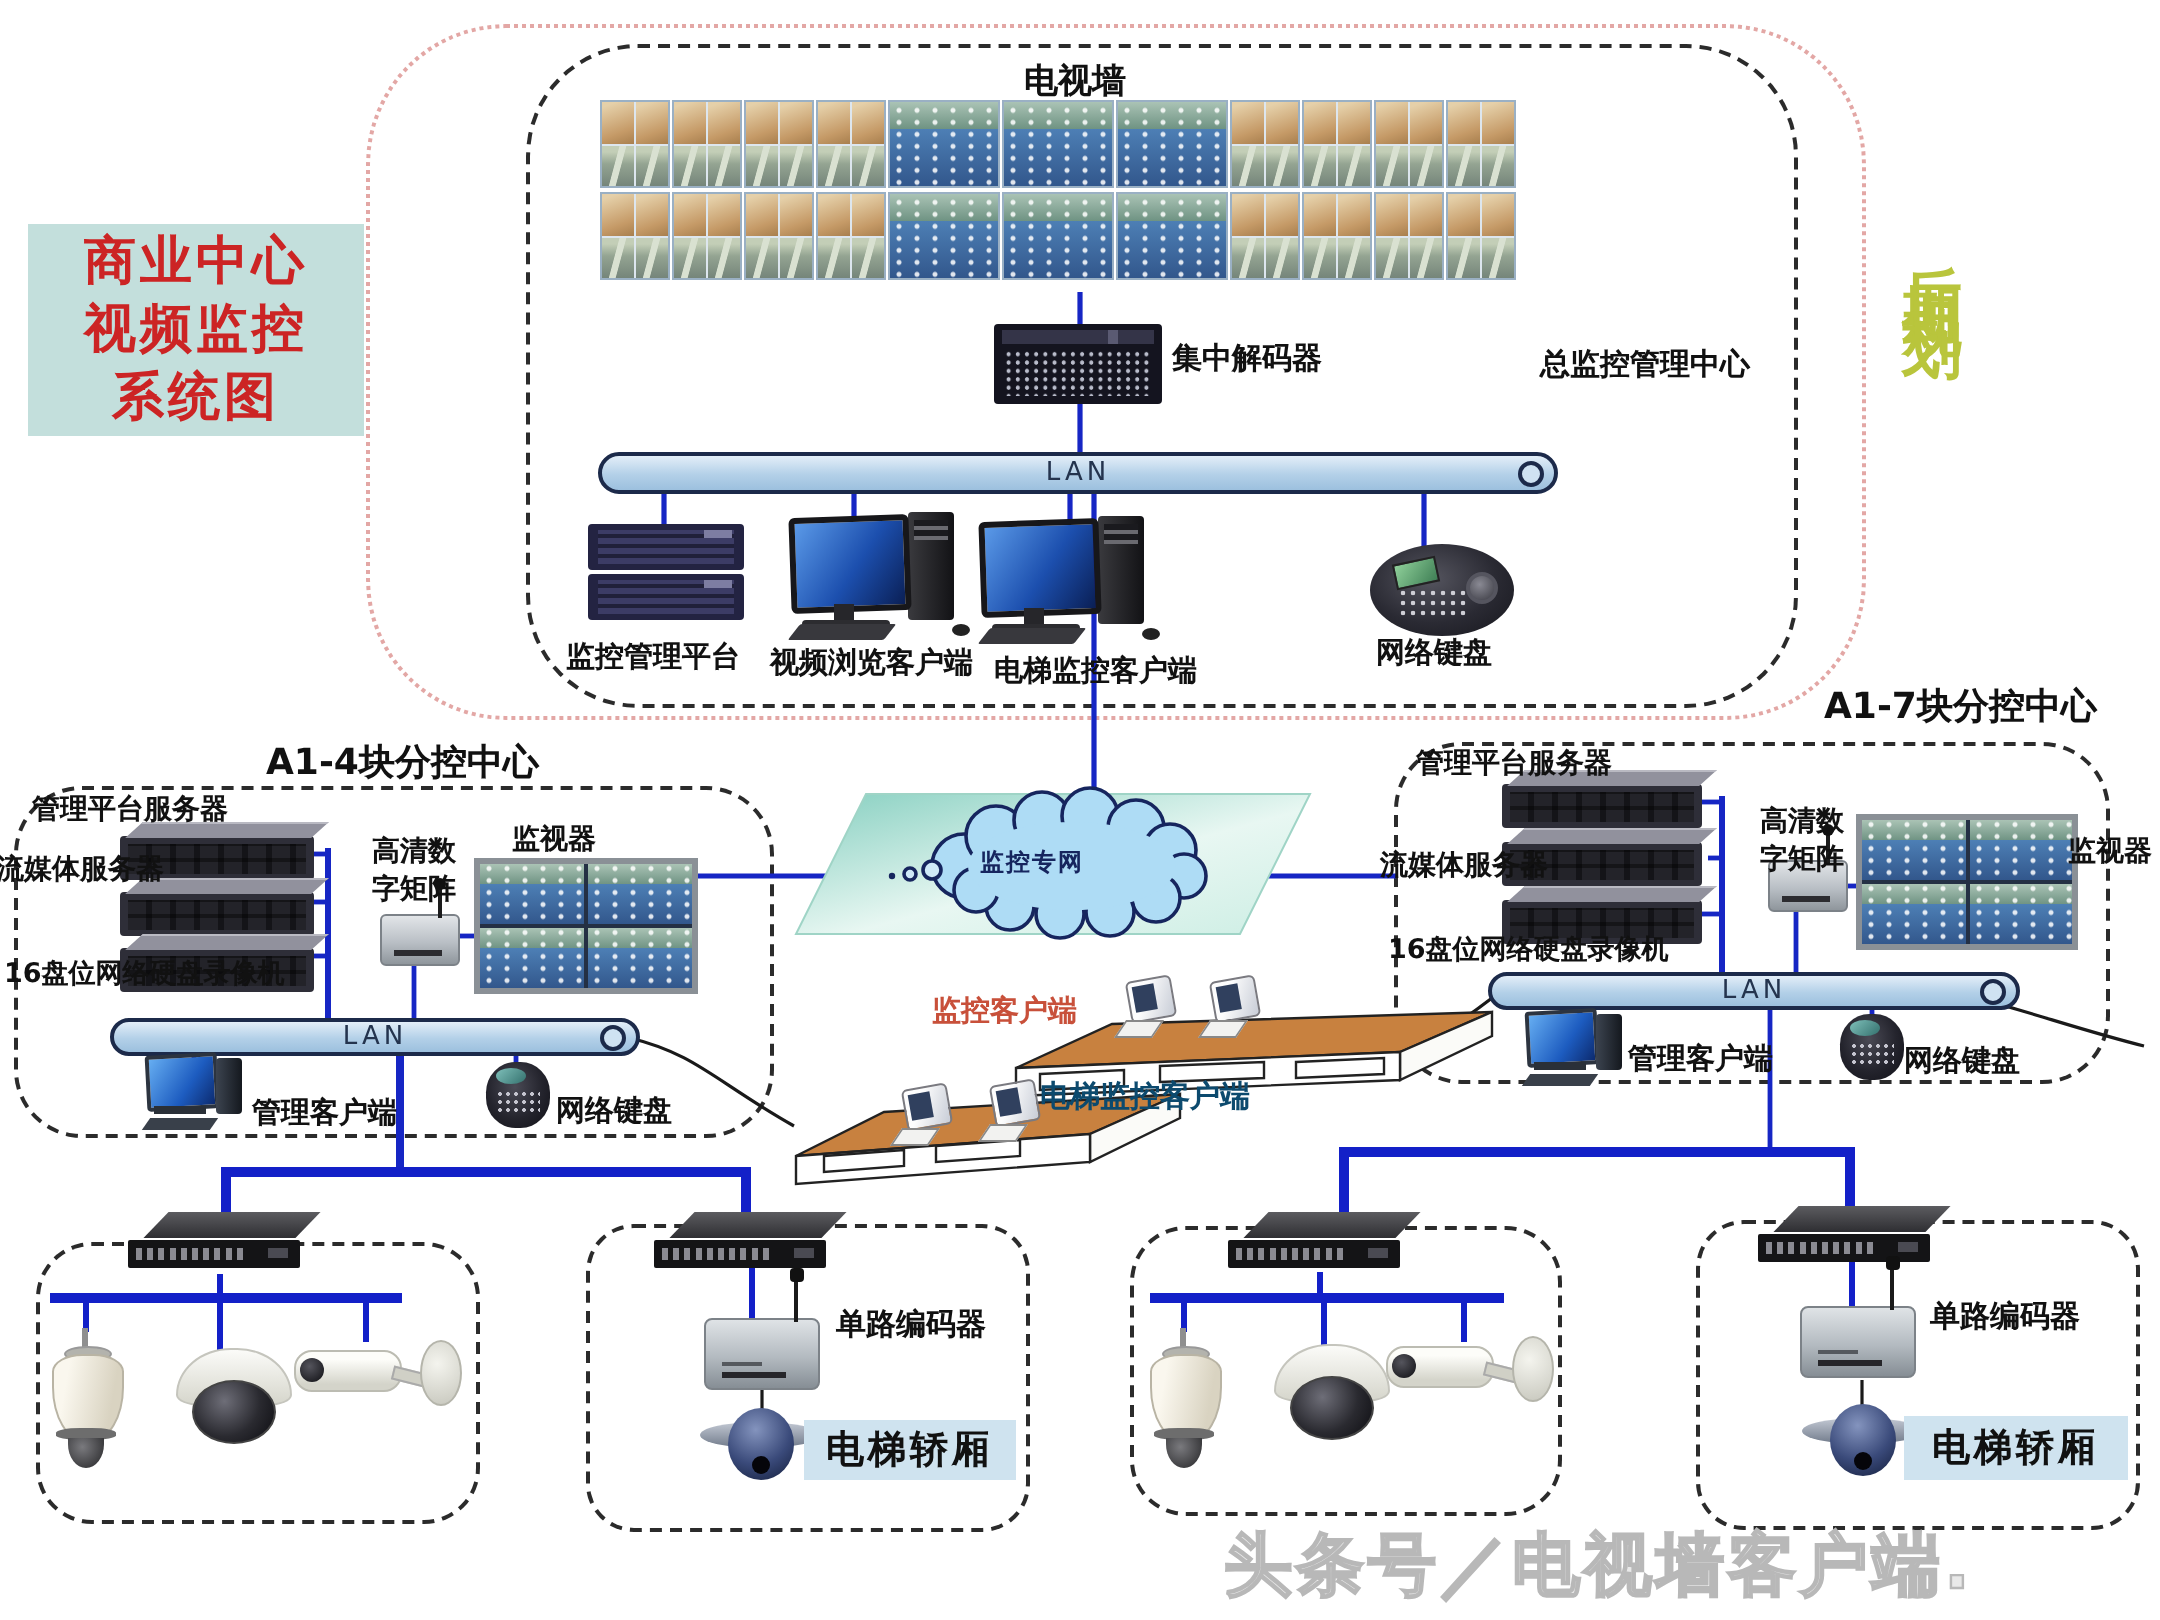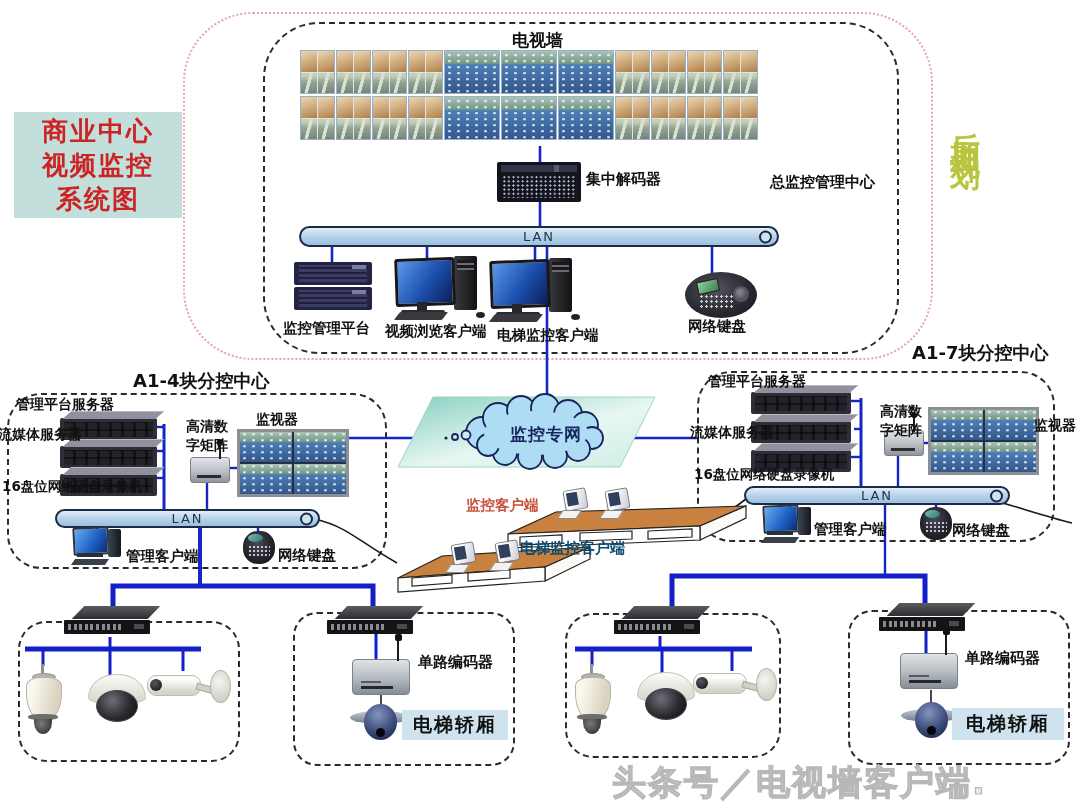--- a/index.html
+++ b/index.html
@@ -140,22 +140,22 @@
     background:linear-gradient(115deg,#fdfdfd 35%,#c7ccd6 100%);transform:rotate(-10deg);}
   .tpc .scr::before{content:'';position:absolute;left:2px;top:2px;width:11px;height:13px;background:#30405e;}
   .tpc .kb2{position:absolute;left:0;bottom:2px;width:17px;height:7px;background:#f2f2f0;
     border:1px solid #888;transform:skewX(-34deg);}
   
   #title-box{position:absolute;left:14px;top:112px;width:168px;height:106px;background:#c3dfdc;
     z-index:3;display:flex;flex-direction:column;align-items:center;justify-content:center;
     color:#cc2424;font-size:26px;font-weight:bold;line-height:34px;letter-spacing:2px;}
   #planning{position:absolute;left:944px;top:108px;z-index:3;writing-mode:vertical-rl;
     color:#b9c53c;font-size:30px;font-weight:bold;letter-spacing:9px;}
-  #cloud-label{position:absolute;left:490px;top:423px;width:92px;text-align:right;z-index:6;
-    color:#16255e;font-size:17px;font-weight:bold;letter-spacing:1px;}
+  #cloud-label{position:absolute;left:490px;top:423px;width:92px;text-align:left;z-index:6;
+    color:#16255e;font-size:12px;font-weight:bold;letter-spacing:1px;}
   .elevbox{position:absolute;z-index:6;background:#cfe3ef;display:flex;align-items:center;justify-content:center;
     font-weight:bold;font-size:19px;color:#111;letter-spacing:2px;}
   #watermark{position:absolute;left:612px;top:760px;z-index:7;font-size:34px;font-weight:bold;
     color:#e9e9e9;-webkit-text-stroke:1.2px #b8b8b8;letter-spacing:2px;}
   .redlbl{color:#c8503a;}
   .redlbl2{color:#0c4a6e;}
   svg#wires{position:absolute;left:0;top:0;z-index:2;}
 </style>
 </head>
 <body>

